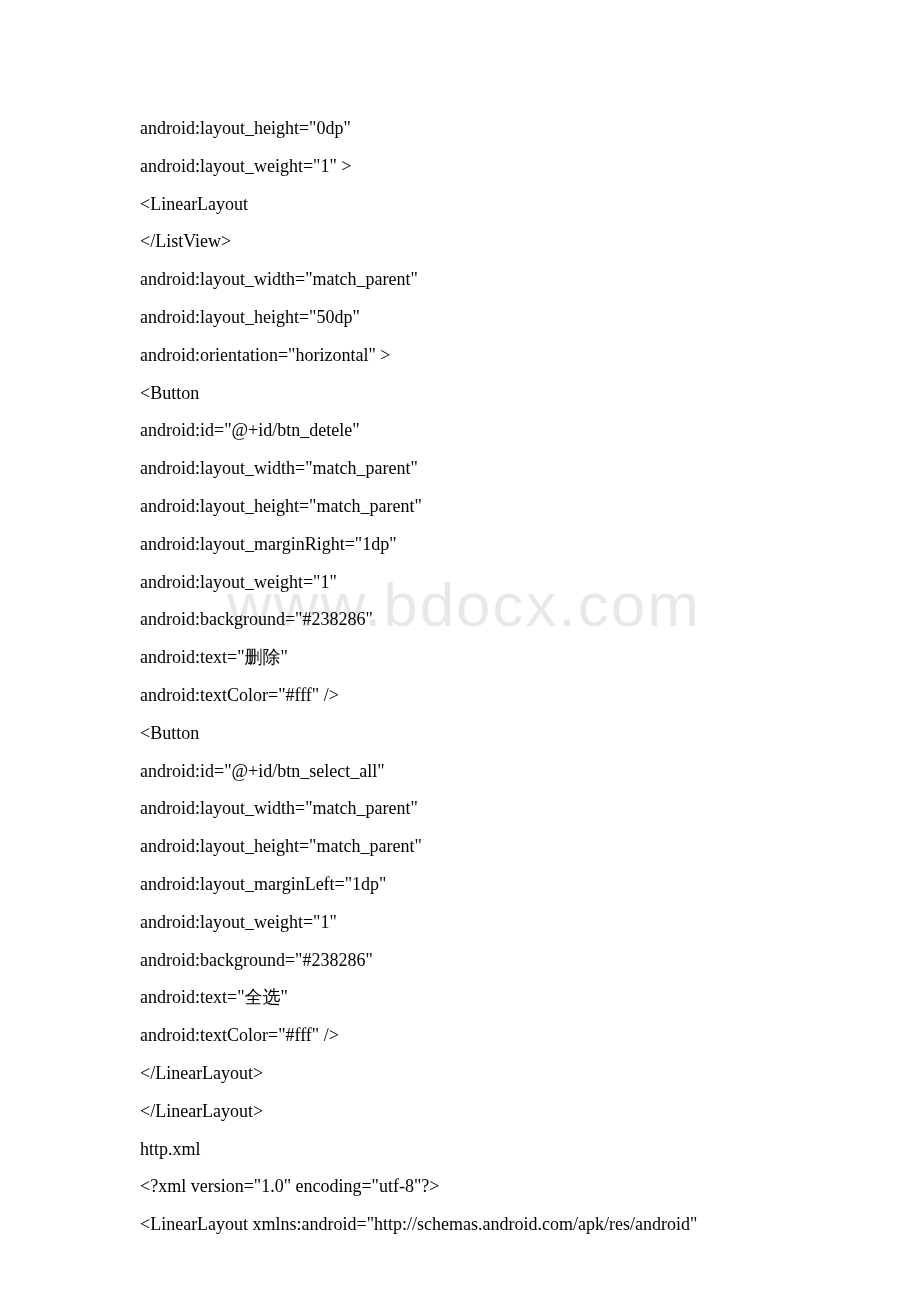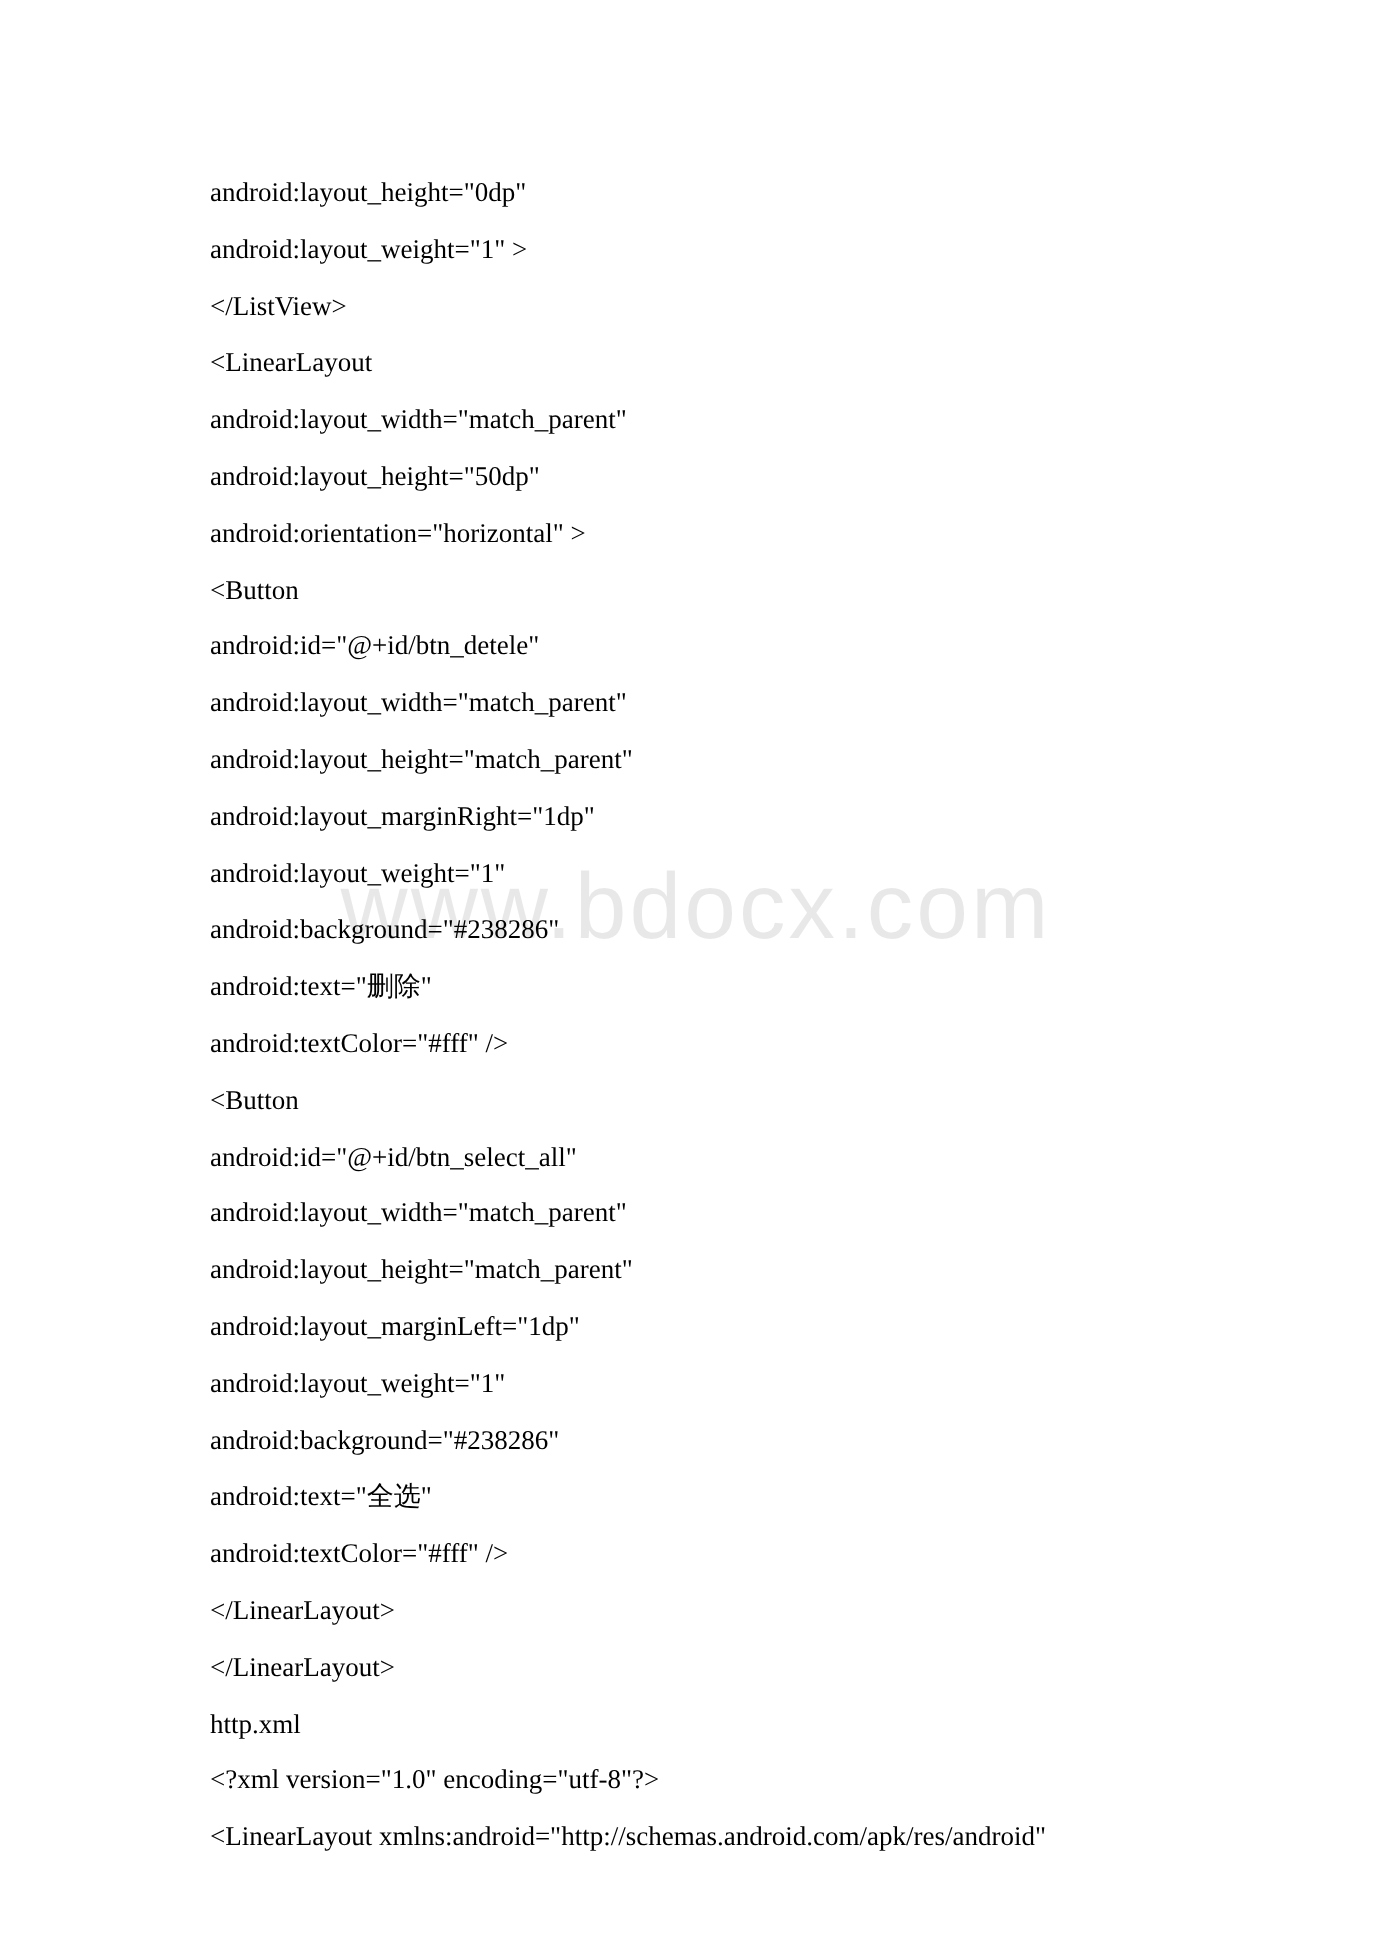--- a/index.html
+++ b/index.html
@@ -39,22 +39,22 @@
   }
 </style>
 </head>
 <body>
 
 <div class="page">
   <div class="watermark">www.bdocx.com</div>
 
   <div class="code-line">android:layout_height="0dp"</div>
   <div class="code-line">android:layout_weight="1" &gt;</div>
+  <div class="code-line">&lt;LinearLayout</div>
   <div class="code-line">&lt;/ListView&gt;</div>
-  <div class="code-line">&lt;LinearLayout</div>
   <div class="code-line">android:layout_width="match_parent"</div>
   <div class="code-line">android:layout_height="50dp"</div>
   <div class="code-line">android:orientation="horizontal" &gt;</div>
   <div class="code-line">&lt;Button</div>
   <div class="code-line">android:id="@+id/btn_detele"</div>
   <div class="code-line">android:layout_width="match_parent"</div>
   <div class="code-line">android:layout_height="match_parent"</div>
   <div class="code-line">android:layout_marginRight="1dp"</div>
   <div class="code-line">android:layout_weight="1"</div>
   <div class="code-line">android:background="#238286"</div>

